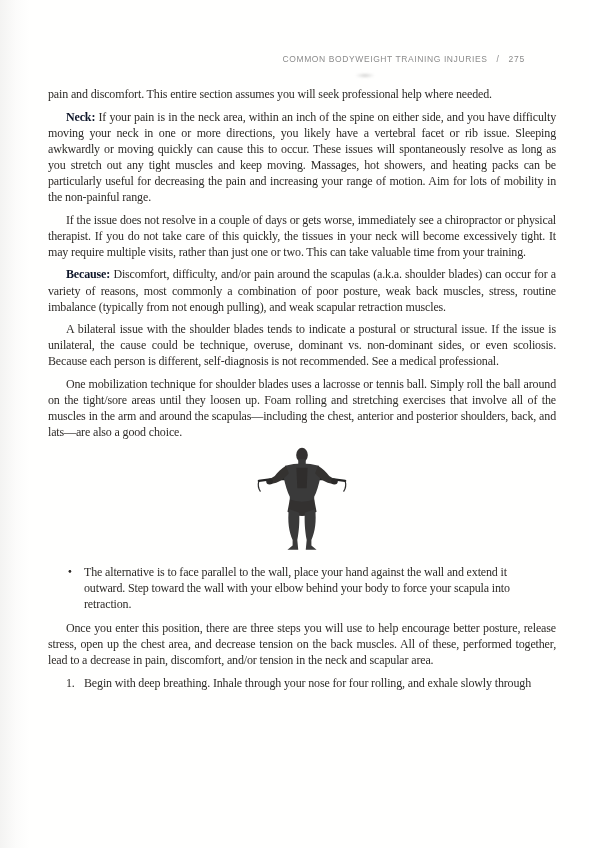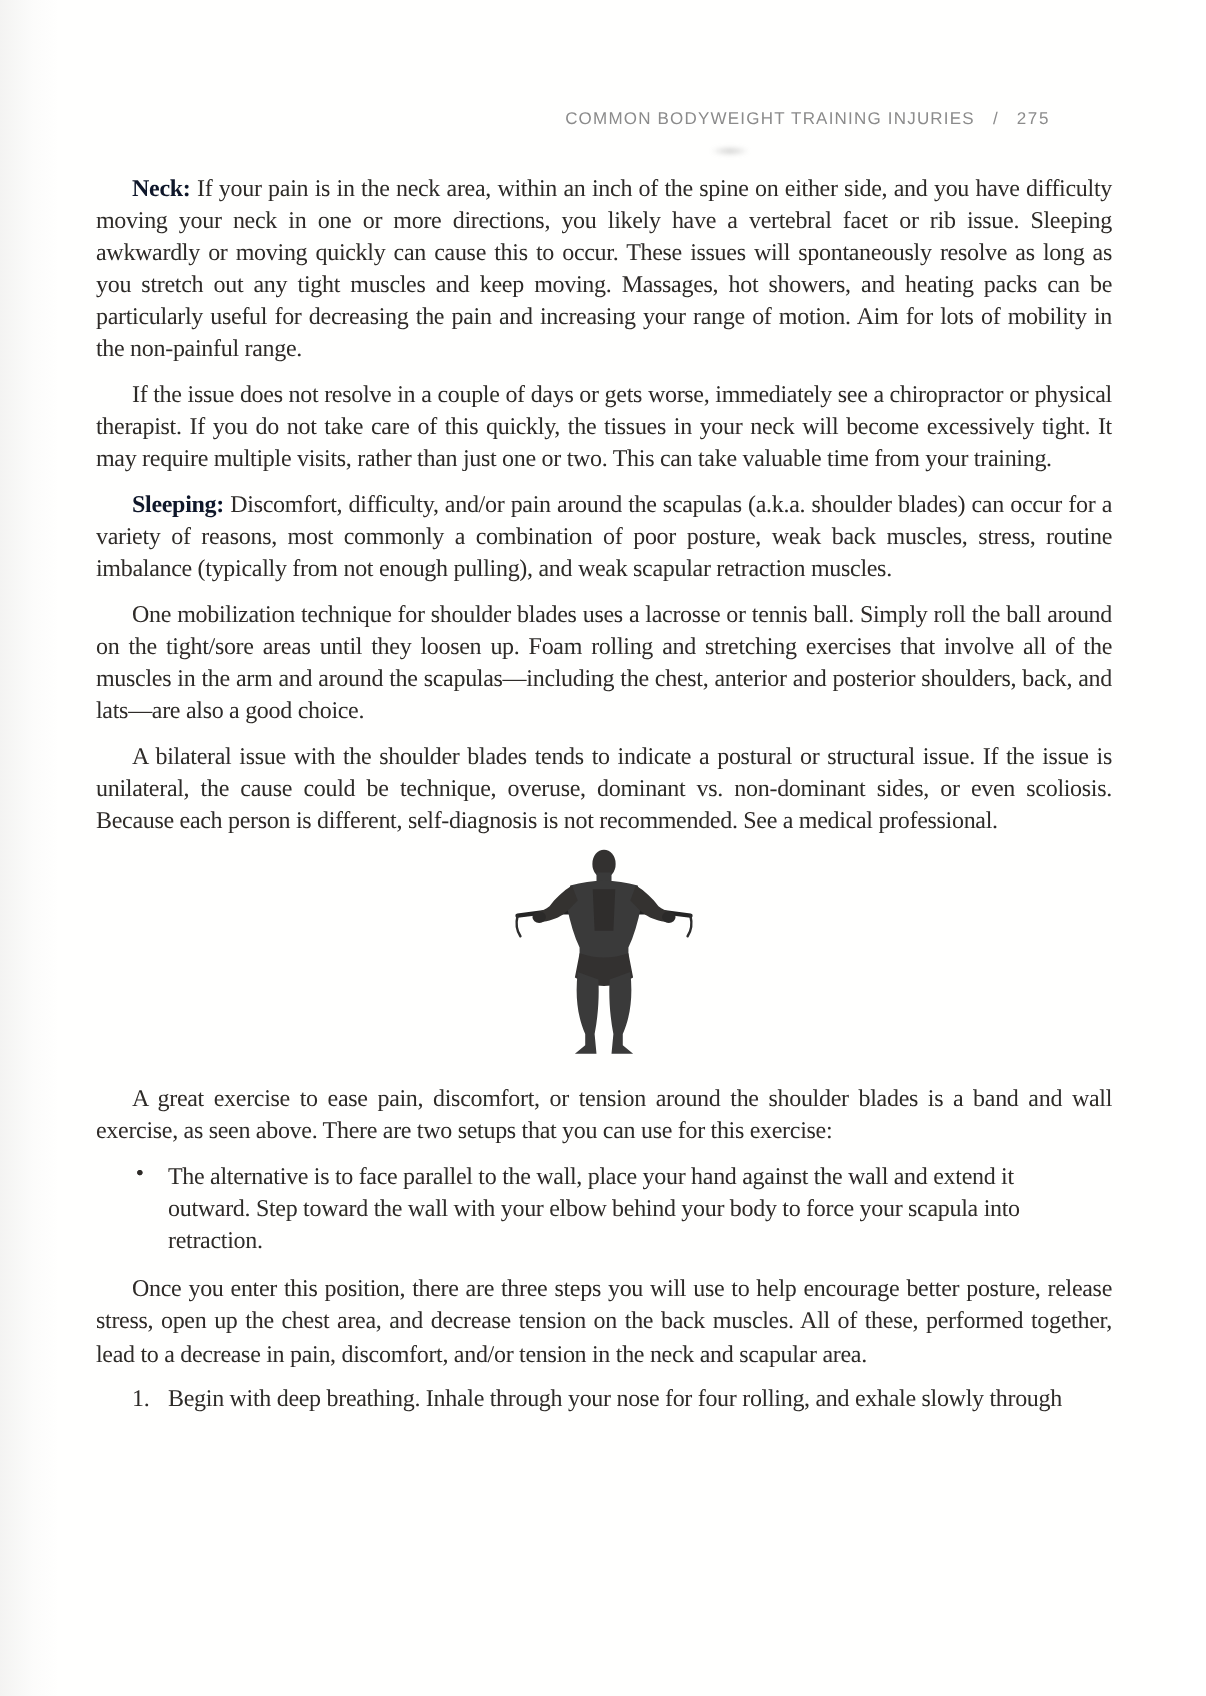--- a/index.html
+++ b/index.html
@@ -100,30 +100,31 @@
 <div class="page">
 
   <div class="running-header">
     <span>COMMON BODYWEIGHT TRAINING INJURIES</span><span class="sep">/</span><span class="pgnum">275</span>
   </div>
 
   <div class="scan-smudge"></div>
 
   <div class="content">
 
+    <p class="para no-indent">pain and discomfort. This entire section assumes you will seek professional help where needed.</p>
 
     <p class="para"><span class="lead">Neck:</span><span> If your pain is in the neck area, within an inch of the spine on either side, and you have difficulty moving your neck in one or more directions, you likely have a vertebral facet or rib issue. Sleeping awkwardly or moving quickly can cause this to occur. These issues will spontaneously resolve as long as you stretch out any tight muscles and keep moving. Massages, hot showers, and heating packs can be particularly useful for decreasing the pain and increasing your range of motion. Aim for lots of mobility in the non-painful range.</span></p>
 
     <p class="para"><span>If the issue does not resolve in a couple of days or gets worse, immediately see a chiropractor or physical therapist. If you do not take care of this quickly, the tissues in your neck will become excessively tight. It may require multiple visits, rather than just one or two. This can take valuable time from your training.</span></p>
 
-    <p class="para"><span class="lead">Sleeping:</span><span> Discomfort, difficulty, and/or pain around the scapulas (a.k.a. shoulder blades) can occur for a variety of reasons, most commonly a combination of poor posture, weak back muscles, stress, routine imbalance (typically from not enough pulling), and weak scapular retraction muscles.</span></p>
+    <p class="para"><span class="lead">Because:</span><span> Discomfort, difficulty, and/or pain around the scapulas (a.k.a. shoulder blades) can occur for a variety of reasons, most commonly a combination of poor posture, weak back muscles, stress, routine imbalance (typically from not enough pulling), and weak scapular retraction muscles.</span></p>
+
+    <p class="para"><span>A bilateral issue with the shoulder blades tends to indicate a postural or structural issue. If the issue is unilateral, the cause could be technique, overuse, dominant vs. non-dominant sides, or even scoliosis. Because each person is different, self-diagnosis is not recommended. See a medical professional.</span></p>
 
     <p class="para"><span>One mobilization technique for shoulder blades uses a lacrosse or tennis ball. Simply roll the ball around on the tight/sore areas until they loosen up. Foam rolling and stretching exercises that involve all of the muscles in the arm and around the scapulas—including the chest, anterior and posterior shoulders, back, and lats—are also a good choice.</span></p>
-
-    <p class="para"><span>A bilateral issue with the shoulder blades tends to indicate a postural or structural issue. If the issue is unilateral, the cause could be technique, overuse, dominant vs. non-dominant sides, or even scoliosis. Because each person is different, self-diagnosis is not recommended. See a medical professional.</span></p>
 
     <div class="figure-wrap">
       <svg viewBox="0 0 100 115" width="94" height="108" xmlns="http://www.w3.org/2000/svg">
         <g stroke="none">
 
           <path d="M4,36 L18,34.2 L82,34.2 L96,36" fill="none" stroke="#242424" stroke-width="2.4" stroke-linecap="round"></path>
 
           <path d="M4,36 C3,40 3.5,44 5.5,47" fill="none" stroke="#2e2e2e" stroke-width="1.3" stroke-linecap="round"></path>
           <path d="M96,36 C97,40 96.5,44 94.5,47" fill="none" stroke="#2e2e2e" stroke-width="1.3" stroke-linecap="round"></path>
 
@@ -143,21 +144,20 @@
 
           <path d="M37,56 Q50,60.5 63,56 L65.5,69 Q58,73.5 50,73.5 Q42,73.5 34.5,69 Z" fill="#333130"></path>
 
           <path d="M36,66 C34.5,79 36,90 40,99 L40,105 L34.5,109.5 L46,109.5 L45,99 C47,89 47.5,78 47,70 Z" fill="#3a3a3a"></path>
 
           <path d="M64,66 C65.5,79 64,90 60,99 L60,105 L65.5,109.5 L54,109.5 L55,99 C53,89 52.5,78 53,70 Z" fill="#3a3a3a"></path>
         </g>
       </svg>
     </div>
 
-    <p class="para"><span>A great exercise to ease pain, discomfort, or tension around the shoulder blades is a band and wall exercise, as seen above. There are two setups that you can use for this exercise:</span></p>
 
     <ul class="bullet-list">
       <li><span class="marker">•</span></li>
       <li><span class="marker">•</span><span>The alternative is to face parallel to the wall, place your hand against the wall and extend it outward. Step toward the wall with your elbow behind your body to force your scapula into retraction.</span></li>
     </ul>
 
     <p class="para"><span>Once you enter this position, there are three steps you will use to help encourage better posture, release stress, open up the chest area, and decrease tension on the back muscles. All of these, performed together, lead to a decrease in pain, discomfort, and/or tension in the neck and scapular area.</span></p>
 
     <ol class="num-list">
       <li><span class="num">1.</span><span>Begin with deep breathing. Inhale through your nose for four rolling, and exhale slowly through</span></li>

